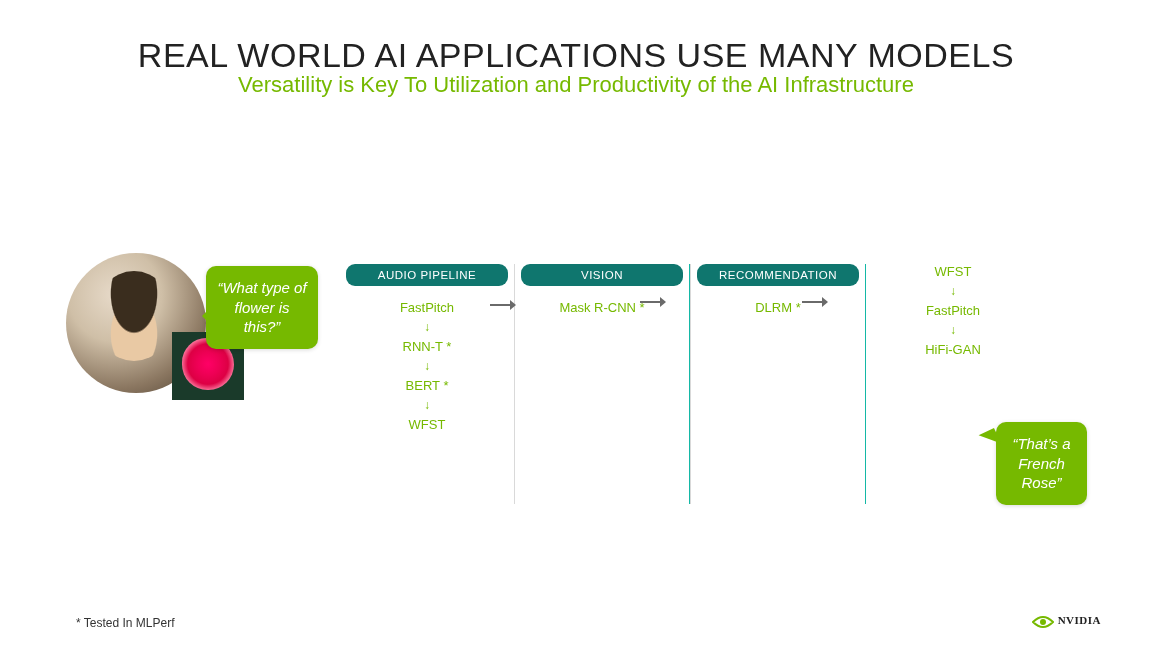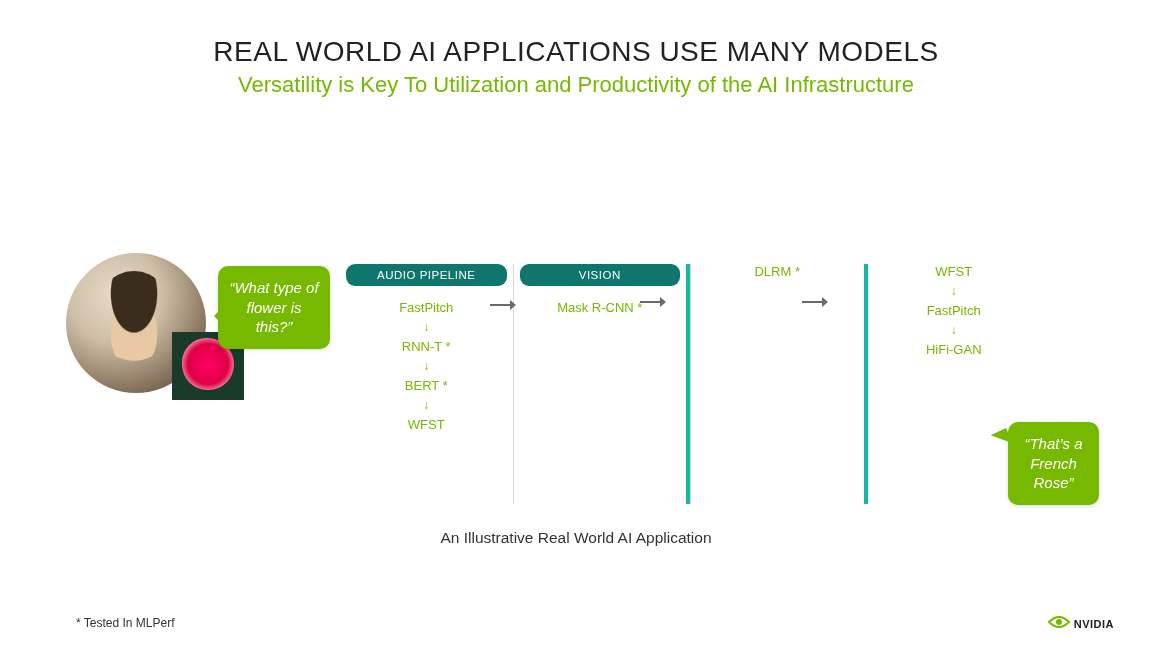--- a/index.html
+++ b/index.html
@@ -9,21 +9,21 @@
     background: #ffffff;
     font-family: "Segoe UI", Arial, sans-serif;
     position: relative;
     overflow: hidden;
   }
   .title {
     position: absolute;
     top: 36px;
     left: 0; right: 0;
     text-align: center;
-    font-size: 28px;
+    font-size: 34px;
     font-weight: 500;
     color: #222;
     letter-spacing: 0.5px;
   }
   .subtitle {
     position: absolute;
     top: 72px;
     left: 0; right: 0;
     text-align: center;
     font-size: 22px;
@@ -70,21 +70,20 @@
     position: absolute;
     background: #76b900;
     color: #fff;
     font-size: 15px;
     line-height: 1.3;
     text-align: center;
     border-radius: 10px;
     padding: 12px 10px;
     font-style: italic;
     box-shadow: 0 1px 4px rgba(0,0,0,0.15);
-    margin-left: 12px;
   }
   .bubble-in {
     left: 206px;
     top: 266px;
     width: 112px;
   }
   .bubble-in::after {
     content: "";
     position: absolute;
     left: -14px;
@@ -118,21 +117,21 @@
     flex: 1 1 0;
     display: flex;
     flex-direction: column;
     align-items: center;
     gap: 6px;
     position: relative;
     padding: 0 6px;
   }
   .col-divider {
     border-left: 1px solid #d9d9d9;
-    border-right: 4px solid #14b8a6;
+    border-right: 1px solid #14b8a6;
     height: 240px;
     position: relative;
   }
   .col-header {
     background: #0f766e;
     color: #fff;
     font-size: 11.5px;
     letter-spacing: 0.5px;
     padding: 5px 4px;
     width: 100%;
@@ -168,25 +167,26 @@
   }
   .footnote {
     position: absolute;
     left: 76px;
     bottom: 18px;
     font-size: 12px;
     color: #333;
   }
   .logo {
     position: absolute;
-    right: 38px;
+    right: 51px;
     bottom: 18px;
     display: flex;
-    align-items: flex-end;
+    align-items: flex-start;
     gap: 4px;
+    font-family: Liberation Serif, serif;
   }
   .logo-eye {
     width: 22px; height: 16px;
     position: relative;
   }
   .logo-text {
     font-size: 11px;
     font-weight: 700;
     letter-spacing: 0.5px;
     color: #222;
@@ -214,20 +214,21 @@
     <div class="down">↓</div>
     <div class="model">WFST</div>
   </div>
 
   <div class="col col-divider" style="width:150px">
     <div class="col-header">VISION</div>
     <div class="model">Mask R-CNN *</div>
   </div>
 
   <div class="col col-divider" style="width:150px">
+    <div class="col-header">RECOMMENDATION</div>
     <div class="model">DLRM *</div>
   </div>
 
   <div class="col col-wide" style="width:210px">
     <div class="model">WFST</div>
     <div class="down">↓</div>
     <div class="model">FastPitch</div>
     <div class="down">↓</div>
     <div class="model">HiFi-GAN</div>
   </div>
@@ -248,21 +249,20 @@
 <div class="arrow" style="left:802px;top:295px">
   <svg viewBox="0 0 26 14">
       <line x1="0" y1="7" x2="20" y2="7" stroke="#6a6a6a" stroke-width="2"></line>
       <polygon points="20,2 26,7 20,12" fill="#6a6a6a"></polygon>
     </svg>
 </div>
 
 <div class="bubble bubble-out">“That’s a French Rose”</div>
 
 <div class="caption">
-  <div>An Illustrative Real World AI Application</div>
 </div>
 
 <div class="footnote">* Tested In MLPerf</div>
 
 <div class="logo">
   <span class="logo-eye">
     <svg viewBox="0 0 22 16">
       <path d="M1 8 Q11 -2 21 8 Q11 18 1 8 Z" fill="none" stroke="#76b900" stroke-width="2"></path>
       <circle cx="11" cy="8" r="3" fill="#76b900"></circle>
     </svg>

